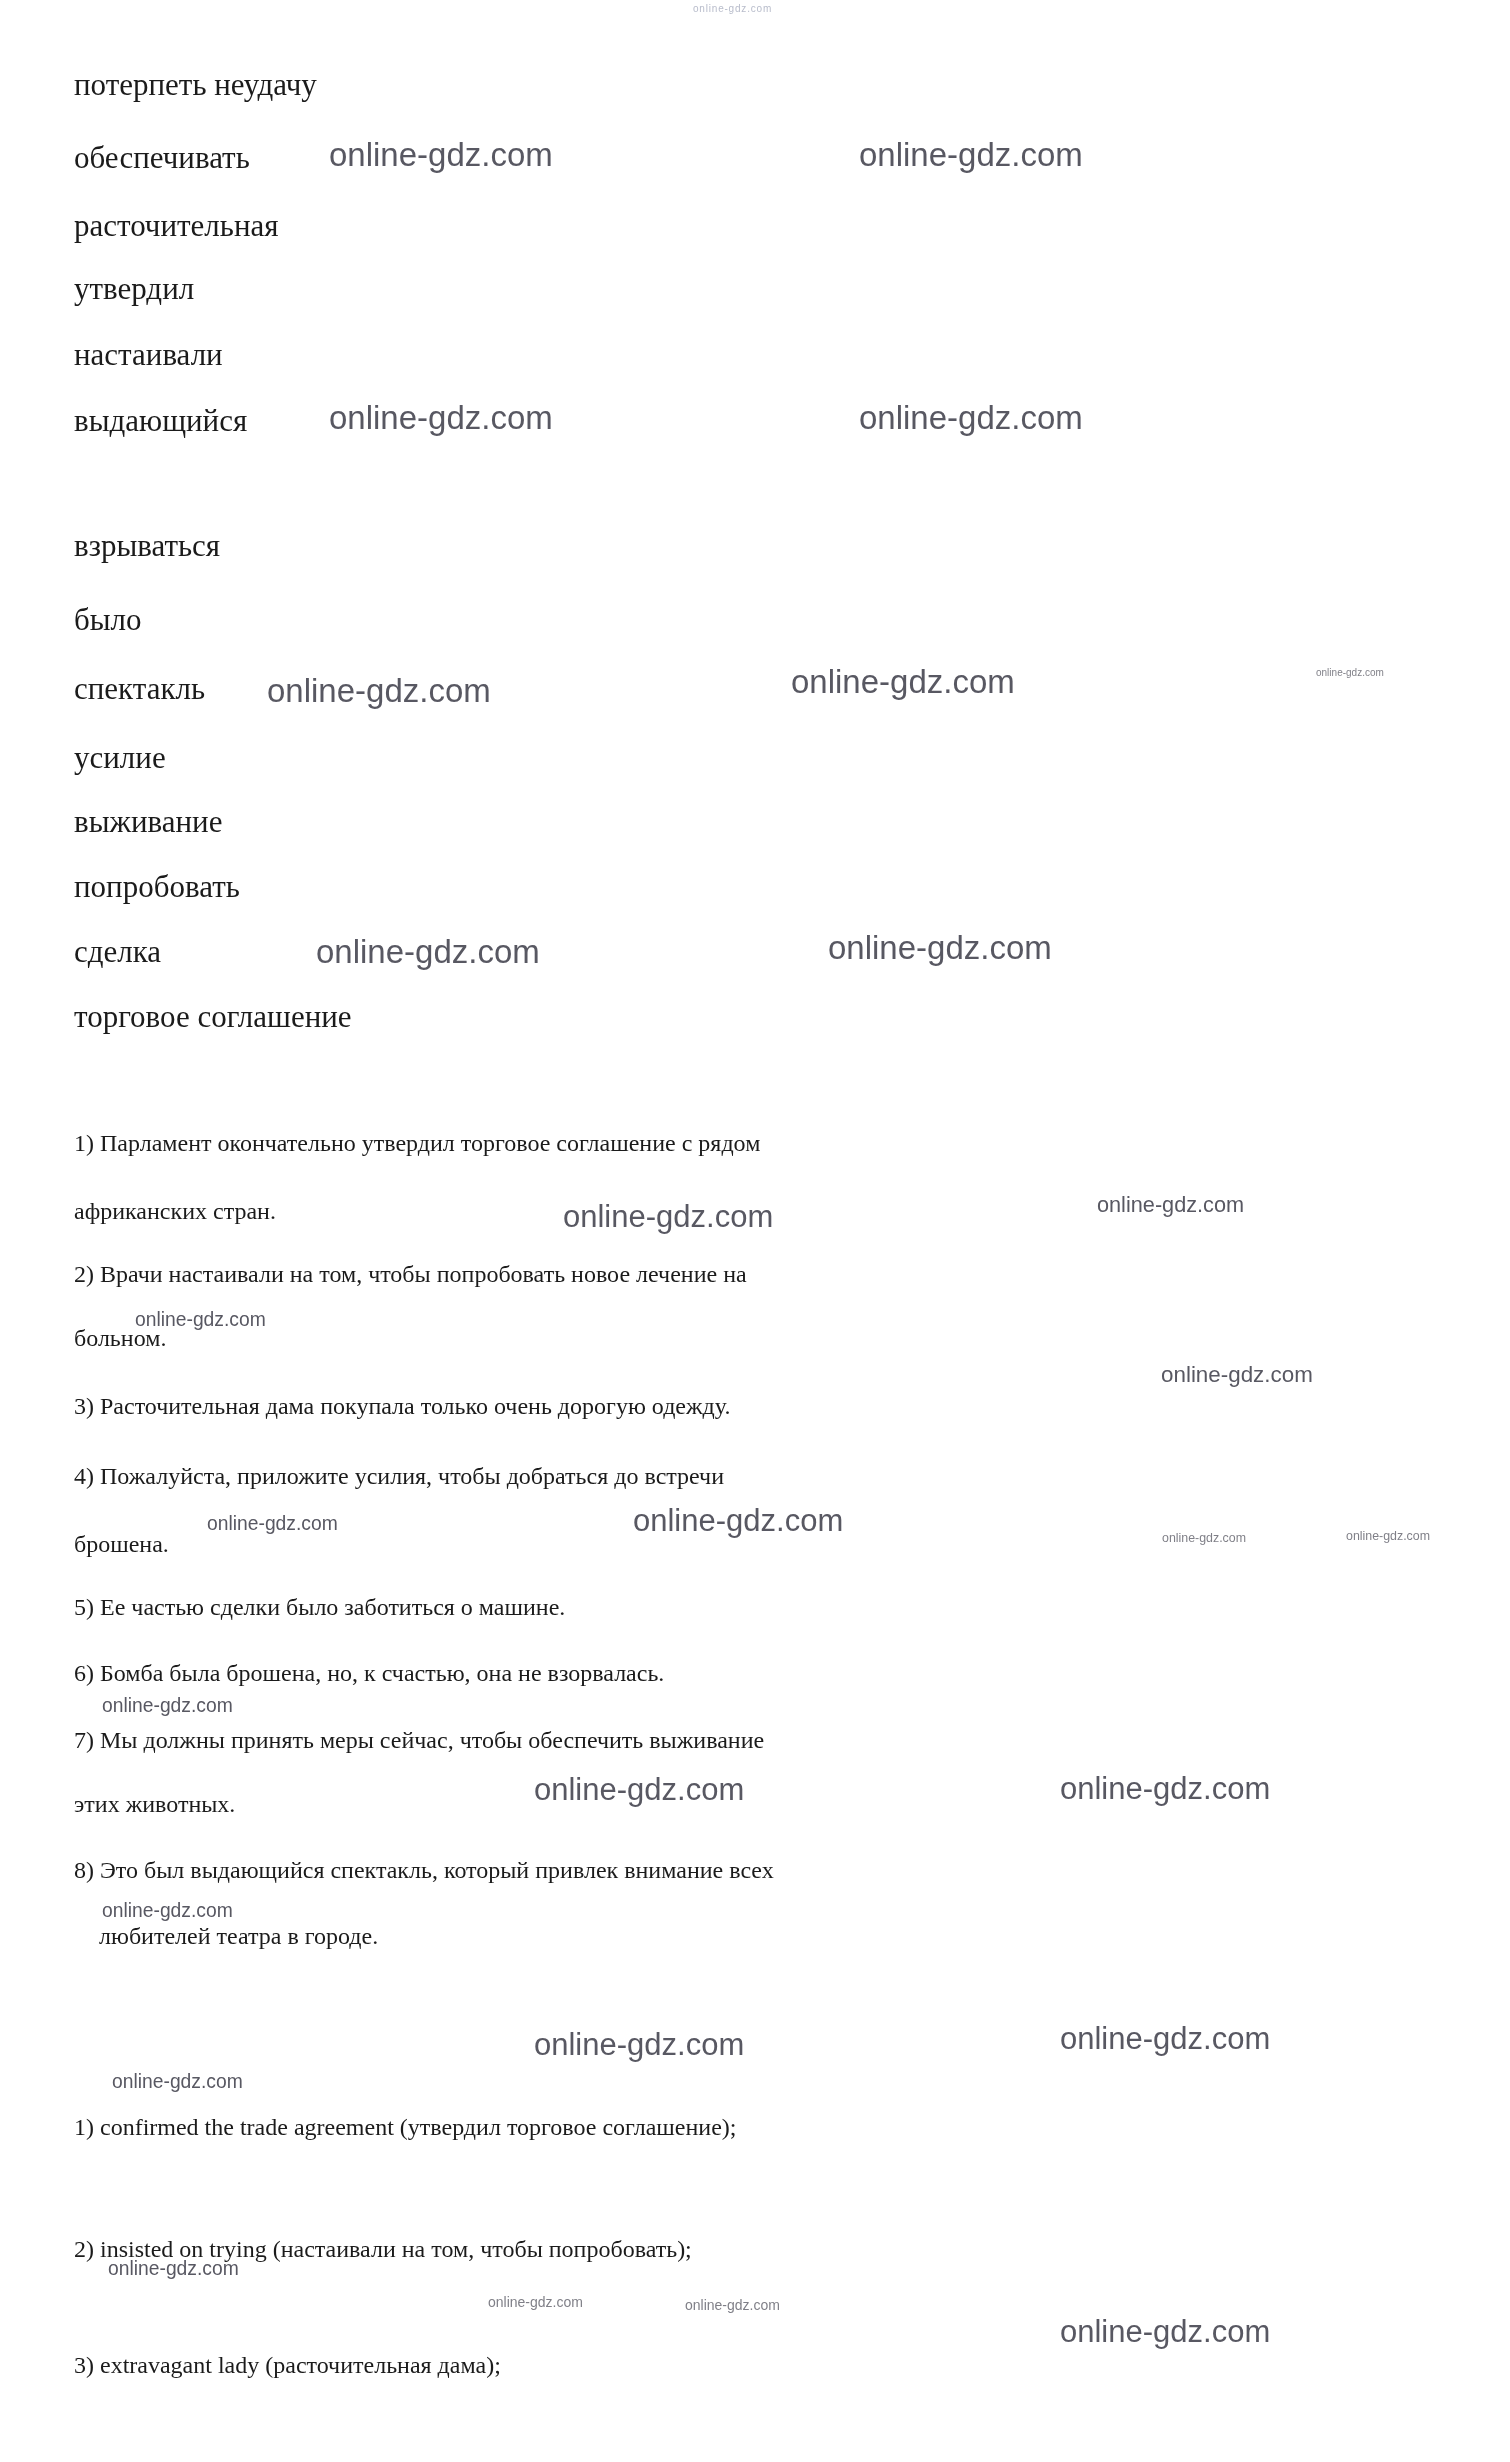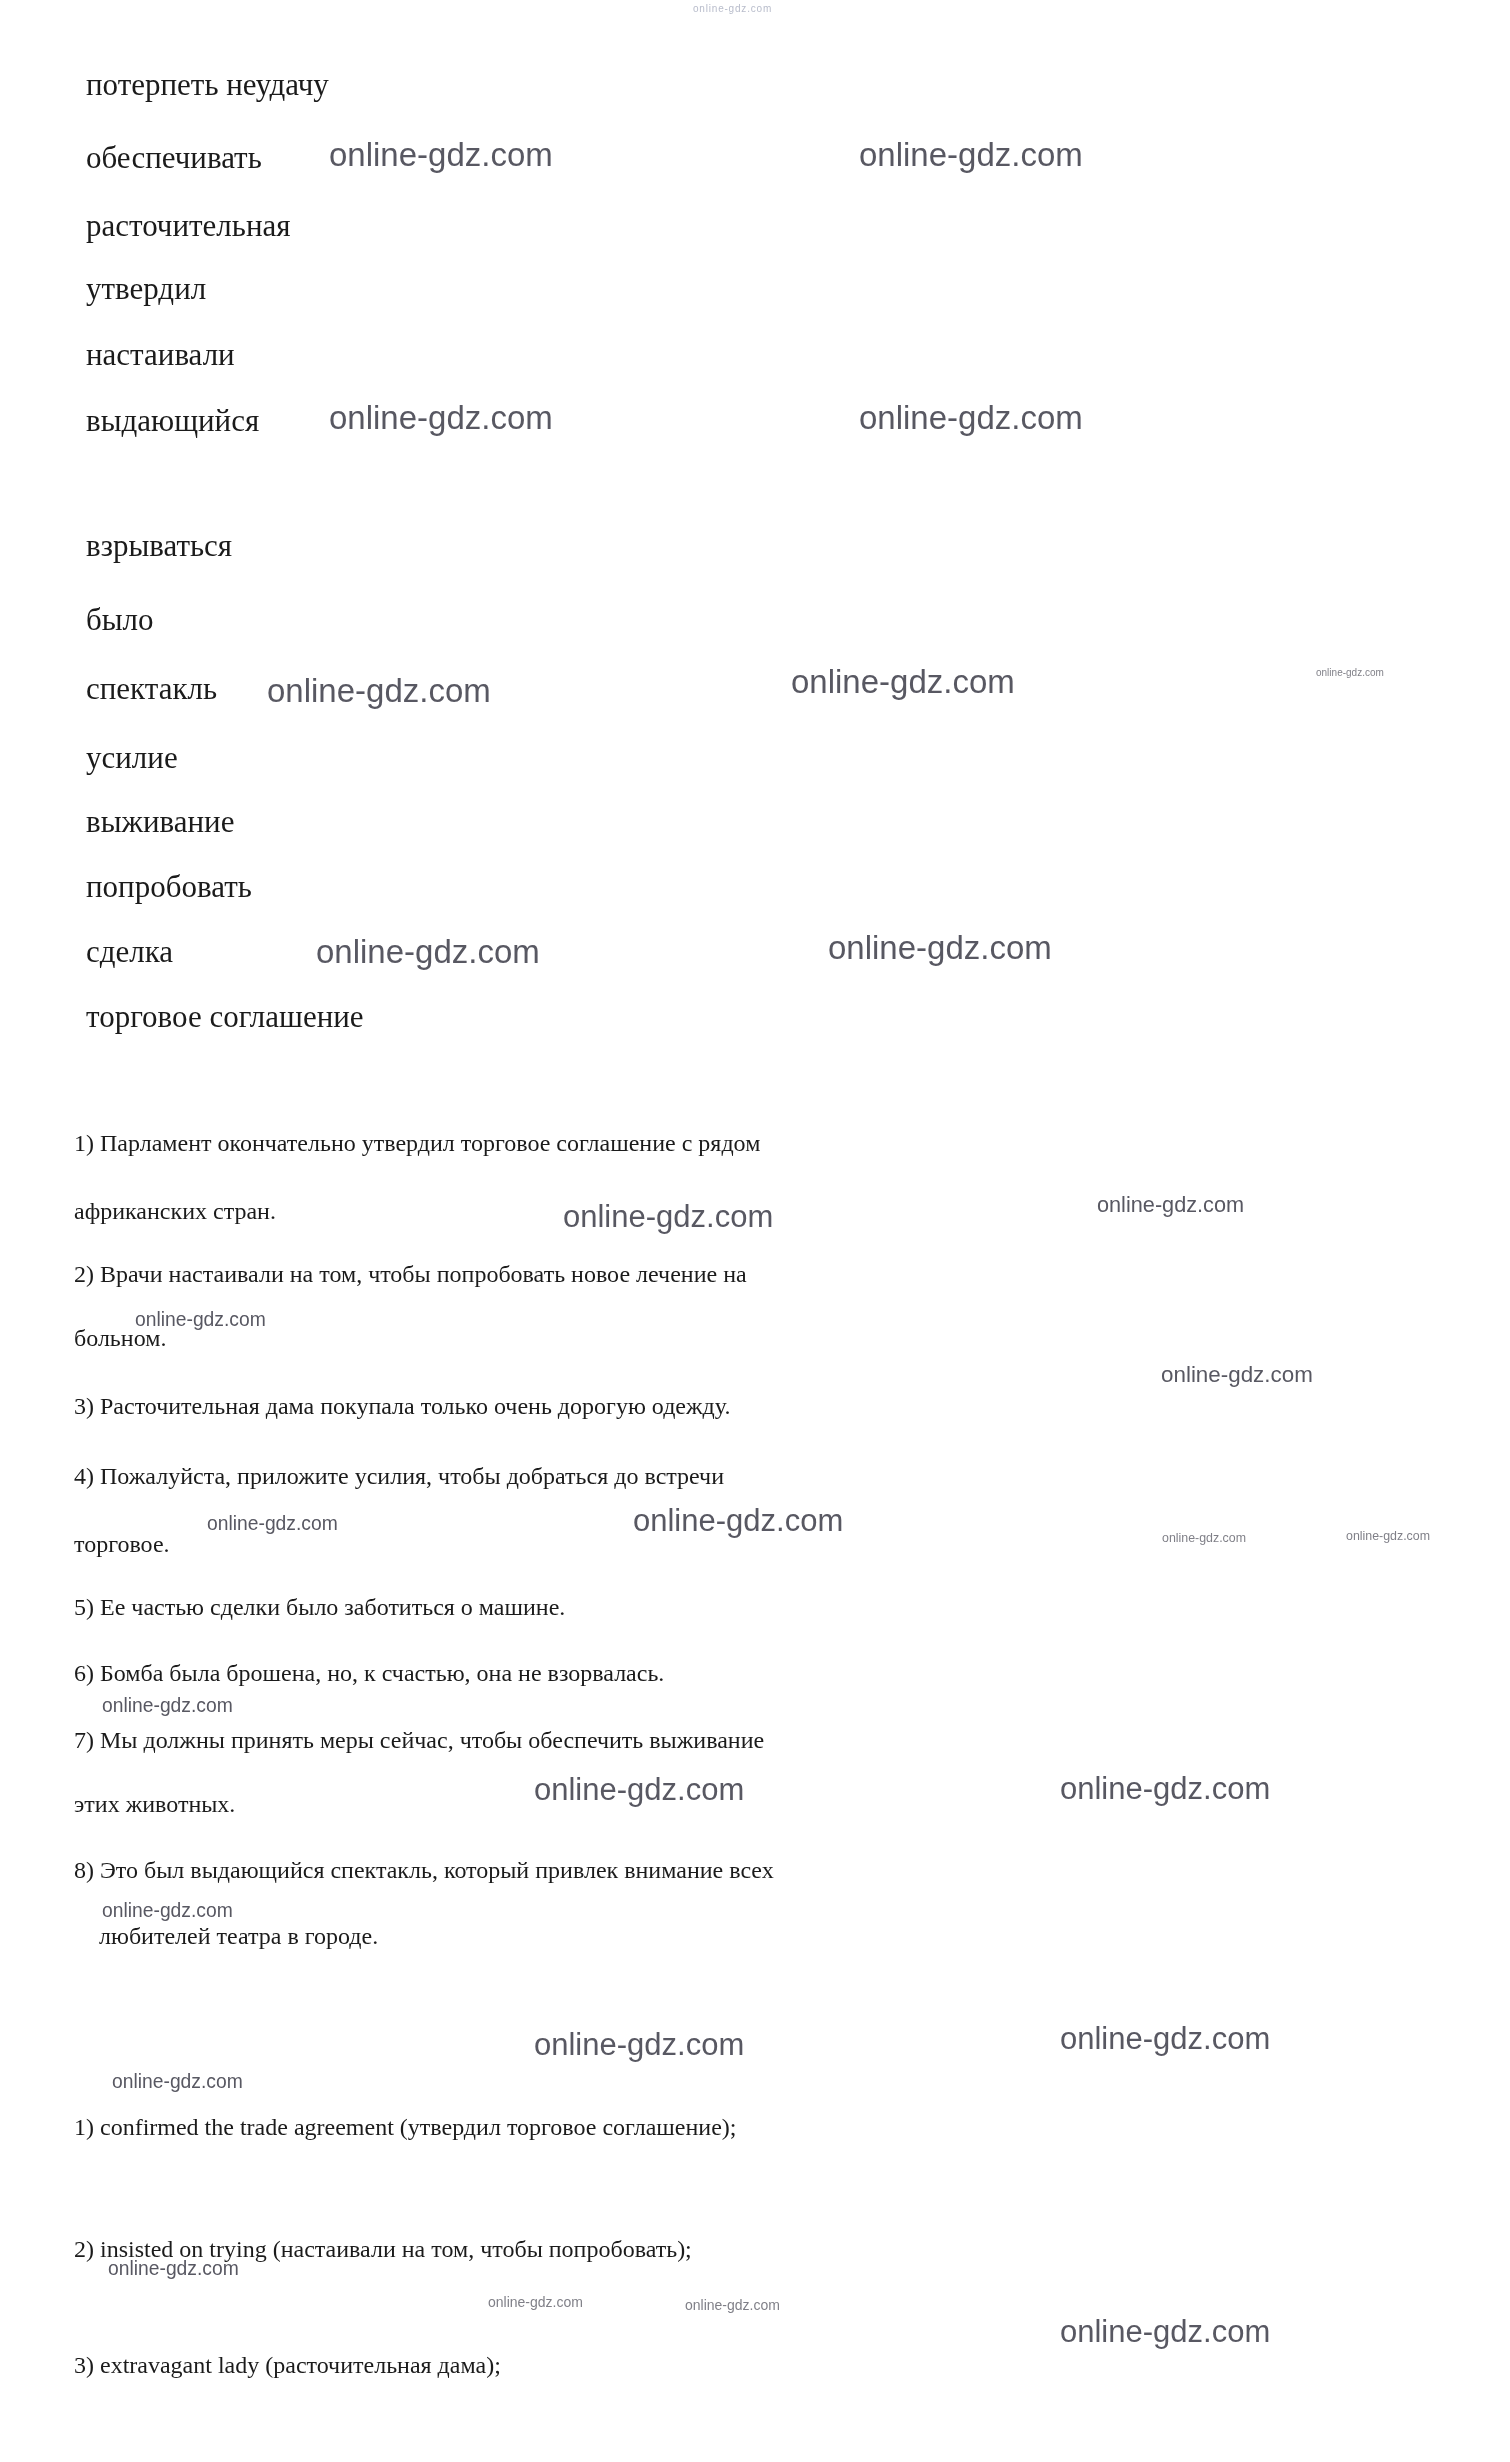--- a/index.html
+++ b/index.html
@@ -35,21 +35,21 @@
     position: absolute;
     white-space: pre;
     font-family: "Liberation Sans", sans-serif;
     color: #4a4a55;
     opacity: 0.92;
     font-weight: 400;
   }
   .wm.tiny {
     opacity: 0.7;
   }
-  .wordlist .t { font-size: 31px; margin-left: 12px; }
+  .wordlist .t { font-size: 31px; }
   .sent .t { font-size: 24px; }
 </style>
 </head>
 <body>
 
 <div class="page">
 
   <div class="wm tiny" style="left:693px; top:3.1px; font-size:10px; color:#9aa0b5; letter-spacing:0.8px;">online-gdz.com</div>
 
   <div class="wordlist">
@@ -80,21 +80,21 @@
   <div class="wm" style="left:316px; top:933px; font-size:33px;">online-gdz.com</div>
   <div class="wm" style="left:828px; top:929px; font-size:33px;">online-gdz.com</div>
 
   <div class="sent">
     <div class="t" style="left:74px; top:1130px;">1) Парламент окончательно утвердил торговое соглашение с рядом</div>
     <div class="t" style="left:74px; top:1198px;">африканских стран.</div>
     <div class="t" style="left:74px; top:1261px;">2) Врачи настаивали на том, чтобы попробовать новое лечение на</div>
     <div class="t" style="left:74px; top:1325px;">больном.</div>
     <div class="t" style="left:74px; top:1393px;">3) Расточительная дама покупала только очень дорогую одежду.</div>
     <div class="t" style="left:74px; top:1463px;">4) Пожалуйста, приложите усилия, чтобы добраться до встречи</div>
-    <div class="t" style="left:74px; top:1531px;">торговое.</div>
+    <div class="t" style="left:74px; top:1531px;">брошена.</div>
     <div class="t" style="left:74px; top:1594px;">5) Ее частью сделки было заботиться о машине.</div>
     <div class="t" style="left:74px; top:1660px;">6) Бомба была брошена, но, к счастью, она не взорвалась.</div>
     <div class="t" style="left:74px; top:1727px;">7) Мы должны принять меры сейчас, чтобы обеспечить выживание</div>
     <div class="t" style="left:74px; top:1791px;">этих животных.</div>
     <div class="t" style="left:74px; top:1857px;">8) Это был выдающийся спектакль, который привлек внимание всех</div>
     <div class="t" style="left:74px; top:1923px;margin-left:25px;">любителей театра в городе.</div>
   </div>
 
   <div class="wm" style="left:563px; top:1199px; font-size:31px;">online-gdz.com</div>
   <div class="wm" style="left:1097px; top:1192px; font-size:21.7px;">online-gdz.com</div>

